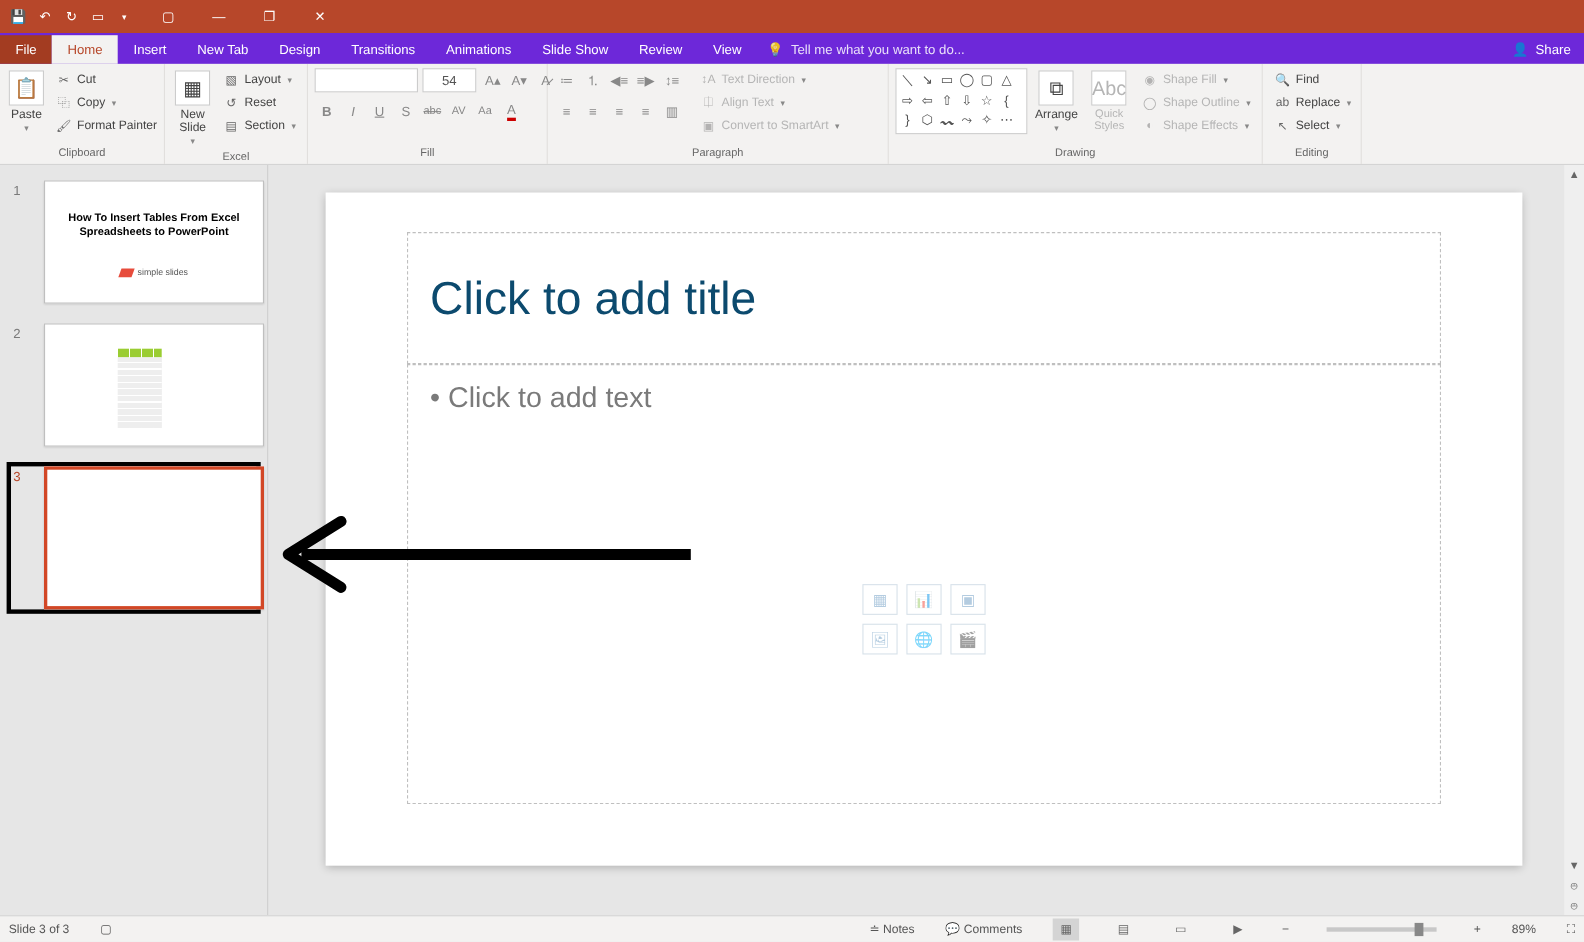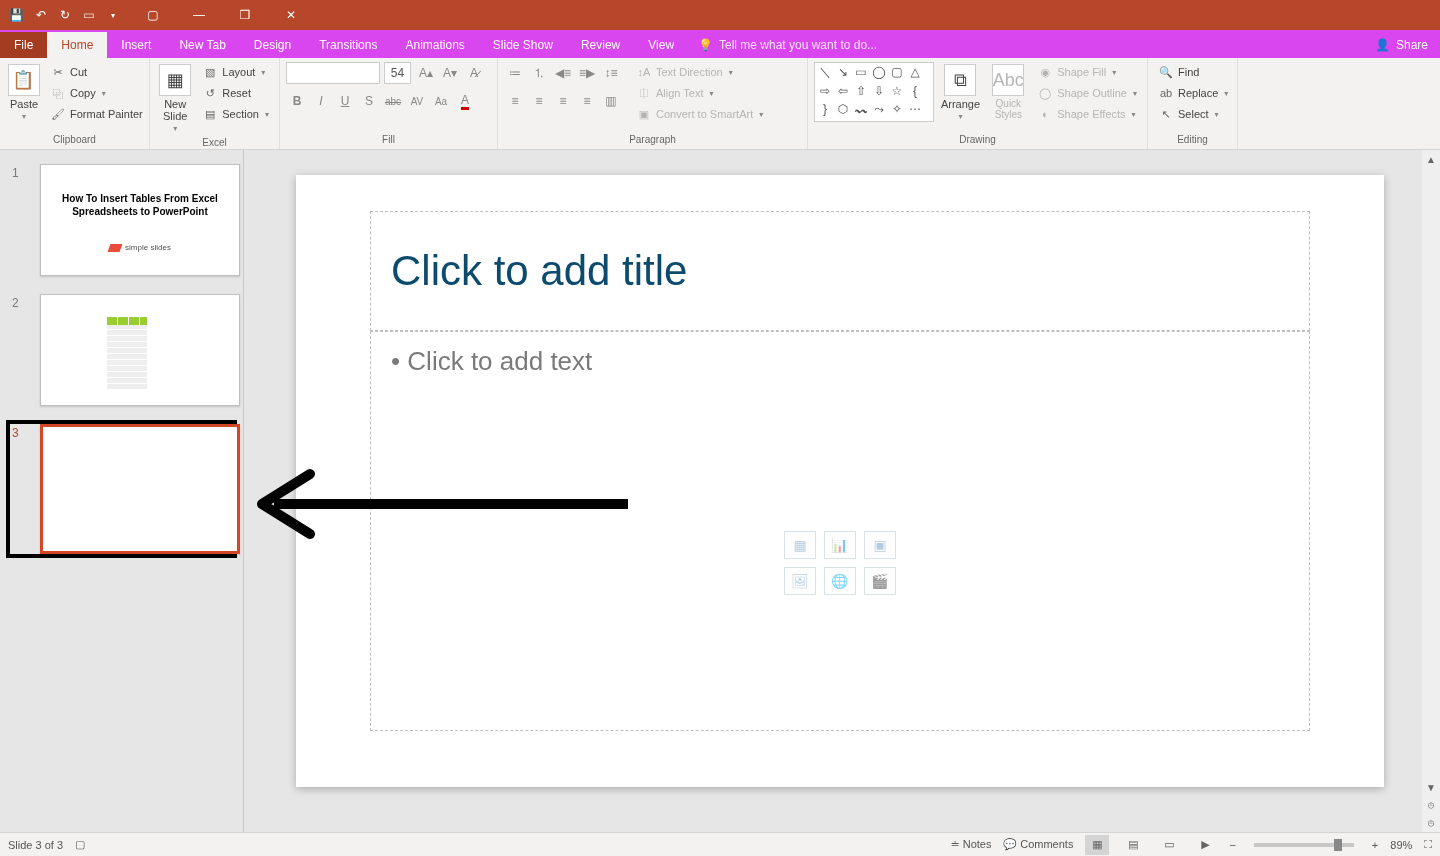--- a/index.html
+++ b/index.html
@@ -7,21 +7,21 @@
 
 
 .titlebar { height: 30px; background: #b7472a; display: flex; align-items: center; color: #fff; font-size: 12px; }
 .titlebar .qat { display: flex; gap: 6px; padding: 0 8px; align-items: center; }
 .titlebar .qat span { width: 18px; height: 18px; display: flex; align-items: center; justify-content: center; cursor: pointer; }
 .titlebar .title { flex: 1; text-align: center; }
 .titlebar .winctrl { display: flex; }
 .titlebar .winctrl span { width: 46px; height: 30px; display: flex; align-items: center; justify-content: center; cursor: pointer; }
 
 
-.tabs { height: 28px; background: #d946ef; display: flex; align-items: flex-end; color: #fff; font-size: 12px; position: relative; }
+.tabs { height: 28px; background: #6d28d9; display: flex; align-items: flex-end; color: #fff; font-size: 12px; position: relative; }
 .tabs .tab { padding: 6px 14px; cursor: pointer; }
 .tabs .tab.active { background: #f3f2f1; color: #b7472a; }
 .tabs .tab.file { background: #a33c21; }
 .tabs .tellme { display: flex; align-items: center; gap: 6px; opacity: .85; padding: 6px 10px; }
 .tabs .share { margin-left: auto; padding: 6px 12px; display: flex; align-items: center; gap: 6px; }
 
 
 .ribbon { height: 92px; background: #f3f2f1; border-bottom: 1px solid #d4d4d4; display: flex; }
 .group { border-right: 1px solid #e1dfdd; padding: 4px 6px 2px; display: flex; flex-direction: column; justify-content: space-between; }
 .group-label { font-size: 10px; color: #666; text-align: center; padding: 2px 0; position: relative; }
@@ -73,21 +73,21 @@
 
 .vscroll { position: absolute; right: 0; top: 0; bottom: 0; width: 18px; background: #efefef; display: flex; flex-direction: column; }
 .vscroll .arr { height: 18px; display: flex; align-items: center; justify-content: center; font-size: 10px; color: #666; cursor: pointer; }
 .vscroll .track { flex: 1; position: relative; }
 .vscroll .nav { height: 18px; display: flex; align-items: center; justify-content: center; font-size: 10px; color: #666; cursor: pointer; }
 
 
 .annot-arrow { position: absolute; top: 316px; left: 4px; width: 390px; height: 76px; pointer-events: none; }
 
 
-.statusbar { position: absolute; left: 0; right: 0; bottom: 0; height: 24px; background: #f3f2f1; border-top: 1px solid #d4d4d4; display: flex; align-items: center; font-size: 11px; color: #555; padding: 0 8px; gap: 12px; text-align: center; }
+.statusbar { position: absolute; left: 0; right: 0; bottom: 0; height: 24px; background: #f3f2f1; border-top: 1px solid #d4d4d4; display: flex; align-items: center; font-size: 11px; color: #555; padding: 0 8px; gap: 28px; text-align: center; }
 .statusbar .spacer { flex: 1; }
 .statusbar .vbtn { width: 24px; height: 20px; display: flex; align-items: center; justify-content: center; cursor: pointer; color: #666; }
 .statusbar .vbtn.active { background: #d4d4d4; }
 .statusbar .zoom-slider { width: 100px; height: 4px; background: #c8c8c8; position: relative; margin: 0 6px; }
 .statusbar .zoom-slider .handle { position: absolute; left: 80%; top: -4px; width: 8px; height: 12px; background: #888; }
 </style>
 </head>
 <body>
 
 <div class="titlebar">
@@ -180,21 +180,21 @@
           </div>
       </div>
     </div>
     <div class="group-label">Excel</div>
   </div>
 
   <div class="group" style="width:218px;">
     <div class="group-body" style="flex-direction:column;gap:6px;">
       <div class="fontsel">
         <input style="width: 94px;" disabled="">
-        <input style="width: 27px; text-align: center;" disabled="" value="54">
+        <input style="width: 49px; text-align: center;" disabled="" value="54">
         <div class="btnrow disabled">
           <div class="b">A▴</div>
           <div class="b">A▾</div>
           <div class="b">A̷</div>
         </div>
       </div>
       <div class="btnrow disabled">
         <div class="b" style="font-weight:bold">B</div>
         <div class="b" style="font-style:italic">I</div>
         <div class="b" style="text-decoration:underline">U</div>

